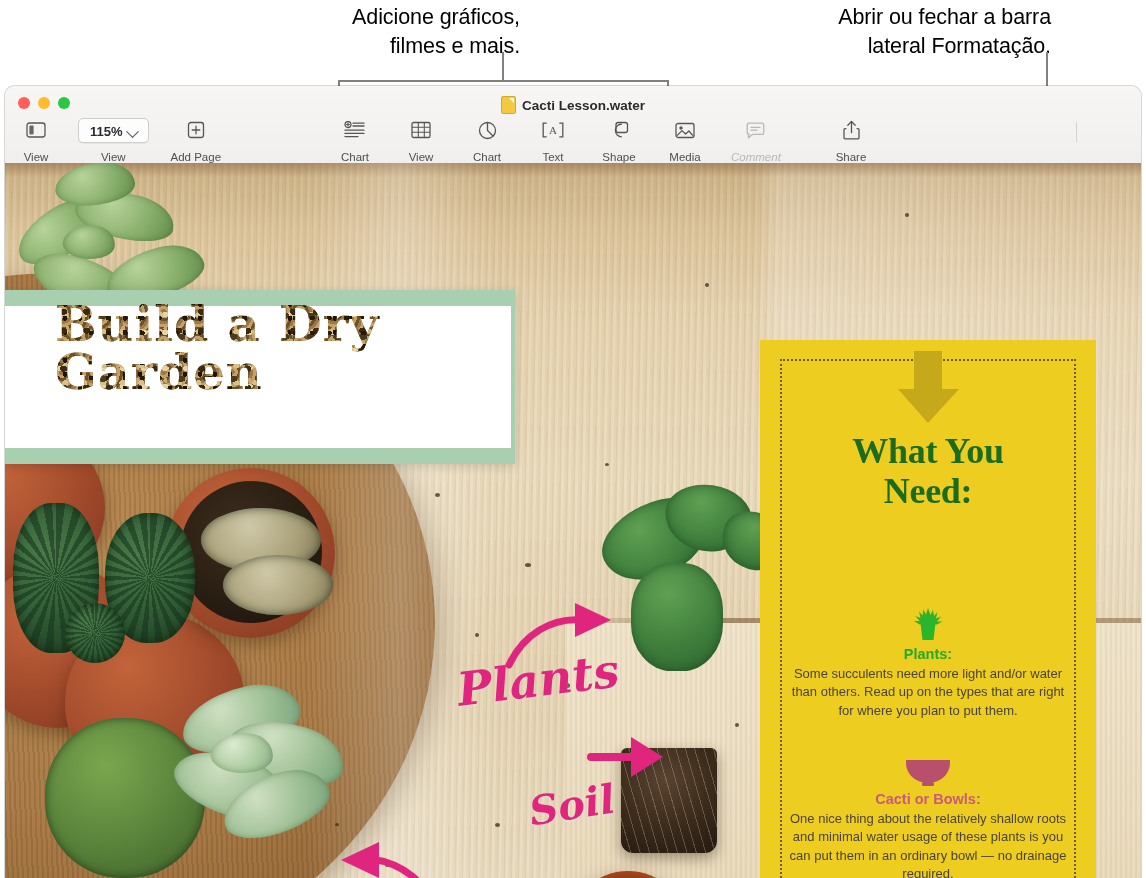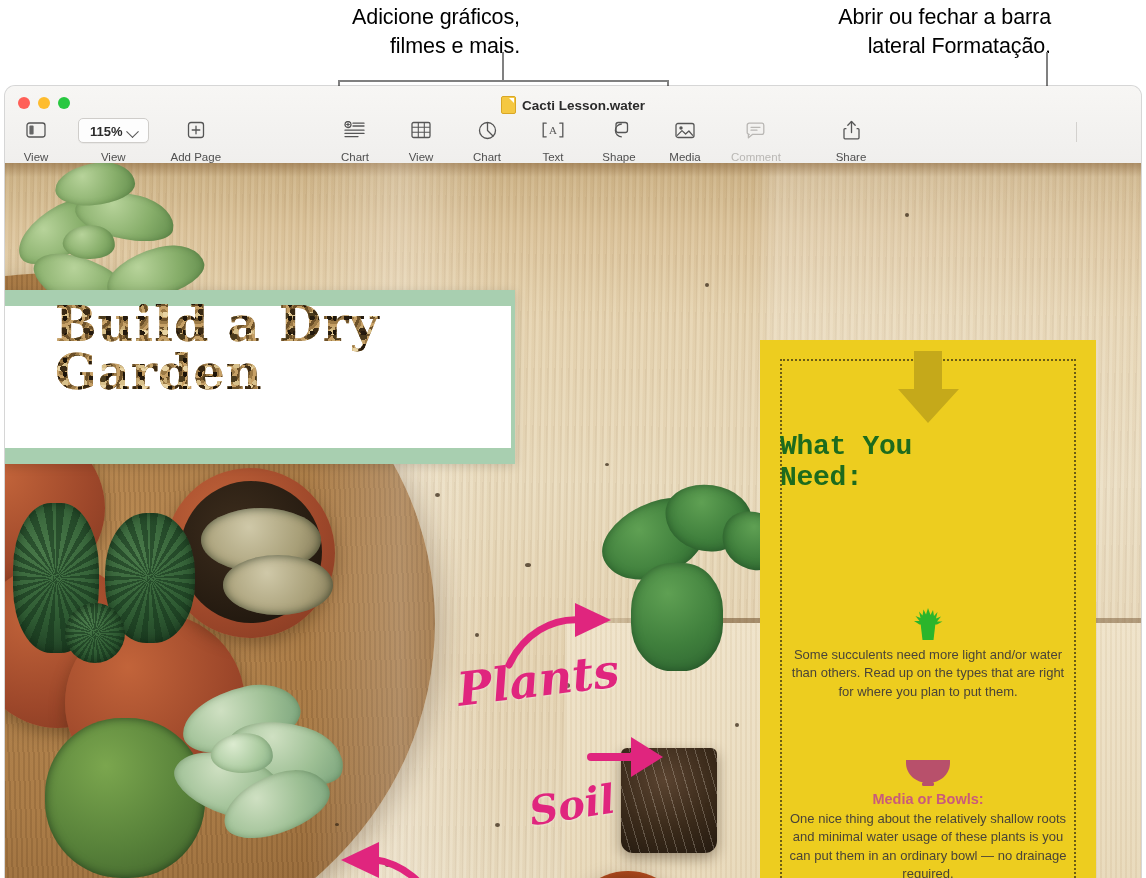--- a/index.html
+++ b/index.html
@@ -64,21 +64,21 @@
   }
 
   
   .tb-group{position:absolute;top:32px;display:flex;align-items:flex-start;}
   .tb-item{
     display:flex;flex-direction:column;align-items:center;justify-content:flex-start;
     min-width:40px;
   }
   .tb-icon{height:24px;display:flex;align-items:center;justify-content:center;color:#4a4a4a;}
   .tb-label{font-size:11.5px;color:#4f4f4f;margin-top:9px;white-space:nowrap;}
-  .tb-item.disabled .tb-icon,.tb-item.disabled .tb-label{color:#b9b7b4;}
+  .tb-item.disabled .tb-icon,.tb-item.disabled .tb-label{color:#b9b7b4;font-style:italic;}
 
   #group-left{left:11px;gap:22px;}
   #group-center{left:330px;gap:26px;}
   #group-share{left:826px;}
   #group-right{left:1023px;gap:22px;}
 
   
   #zoom-control{
     display:flex;align-items:flex-end;gap:5px;
     background:#fdfdfd;border:1px solid #cfcdca;border-radius:5px;
@@ -224,22 +224,23 @@
   #yellow-dashed{
     position:absolute;left:775px;top:196px;width:296px;height:519px;
     border:2px dotted #6b5c14;border-bottom:none;
     box-sizing:border-box;pointer-events:none;
   }
   #down-arrow{
     position:absolute;left:884px;top:188px;width:78px;height:72px;
   }
   #panel-heading{
     position:absolute;left:775px;top:268px;width:296px;
-    font-family:Liberation Mono, monospace;
-    font-weight:bold;font-size:28px;line-height:1.12;
+    text-align:center;
+    font-family:Liberation Serif, serif;
+    font-weight:bold;font-size:36px;line-height:1.12;
     color:#1d6b1d;letter-spacing:-0.3px;
   }
 
   .need-block{position:absolute;left:775px;width:296px;text-align:center;}
   .need-icon{height:36px;display:flex;align-items:flex-end;justify-content:center;margin-bottom:4px;}
   .need-title{font-size:14.5px;font-weight:bold;margin-bottom:3px;}
   .need-body{font-size:13px;line-height:1.42;color:#4a4438;padding:0 8px;}
 
   #block-plants{top:443px;}
   #block-plants .need-title{color:#25aa25;}
@@ -494,31 +495,32 @@
 
     <div id="panel-heading">What You<br>Need:</div>
 
     <div class="need-block" id="block-plants">
       <div class="need-icon">
         <svg width="34" height="36" viewBox="0 0 34 36">
           <path d="M17 2l2.5 7 2.5-5 1 6 3.5-4-1.5 6.5 5-2-4 5 5.5 0-5.5 3H8.5L3 15l5.5 0-4-5 5 2L8 5.5 11.5 9.5l1-6 2.5 5z" fill="#2bb52b"></path>
           <path d="M9.5 17h15l-2 17h-11z" fill="#2bb52b"></path>
         </svg>
       </div>
+      <div class="need-title">Plants:</div>
       <div class="need-body">Some succulents need more light and/or water than others. Read up on the types that are right for where you plan to put them.</div>
     </div>
 
     <div class="need-block" id="block-pots">
       <div class="need-icon">
         <svg width="46" height="30" viewBox="0 0 46 30">
           <path d="M1 3h44v3c0 11-9.8 20-22 20S1 17 1 6z" fill="#b8506b"></path>
           <rect x="17" y="25" width="12" height="4" rx="1.5" fill="#b8506b"></rect>
         </svg>
       </div>
-      <div class="need-title">Media or Bowls:</div>
+      <div class="need-title">Cacti or Bowls:</div>
       <div class="need-body">One nice thing about the relatively shallow roots and minimal water usage of these plants is you can put them in an ordinary bowl — no drainage required.</div>
     </div>
 
     <div class="hand" id="hand-plants">Plants</div>
     <svg class="arrow-svg" style="left:500px;top:438px;" width="120" height="70" viewBox="0 0 120 70">
       <path d="M4 64C18 34 46 16 78 19" fill="none" stroke="#e0257e" stroke-width="7" stroke-linecap="round"></path>
       <path d="M70 2l36 17-36 17z" fill="#e0257e"></path>
     </svg>
 
     <div class="hand" id="hand-soil">Soil</div>

